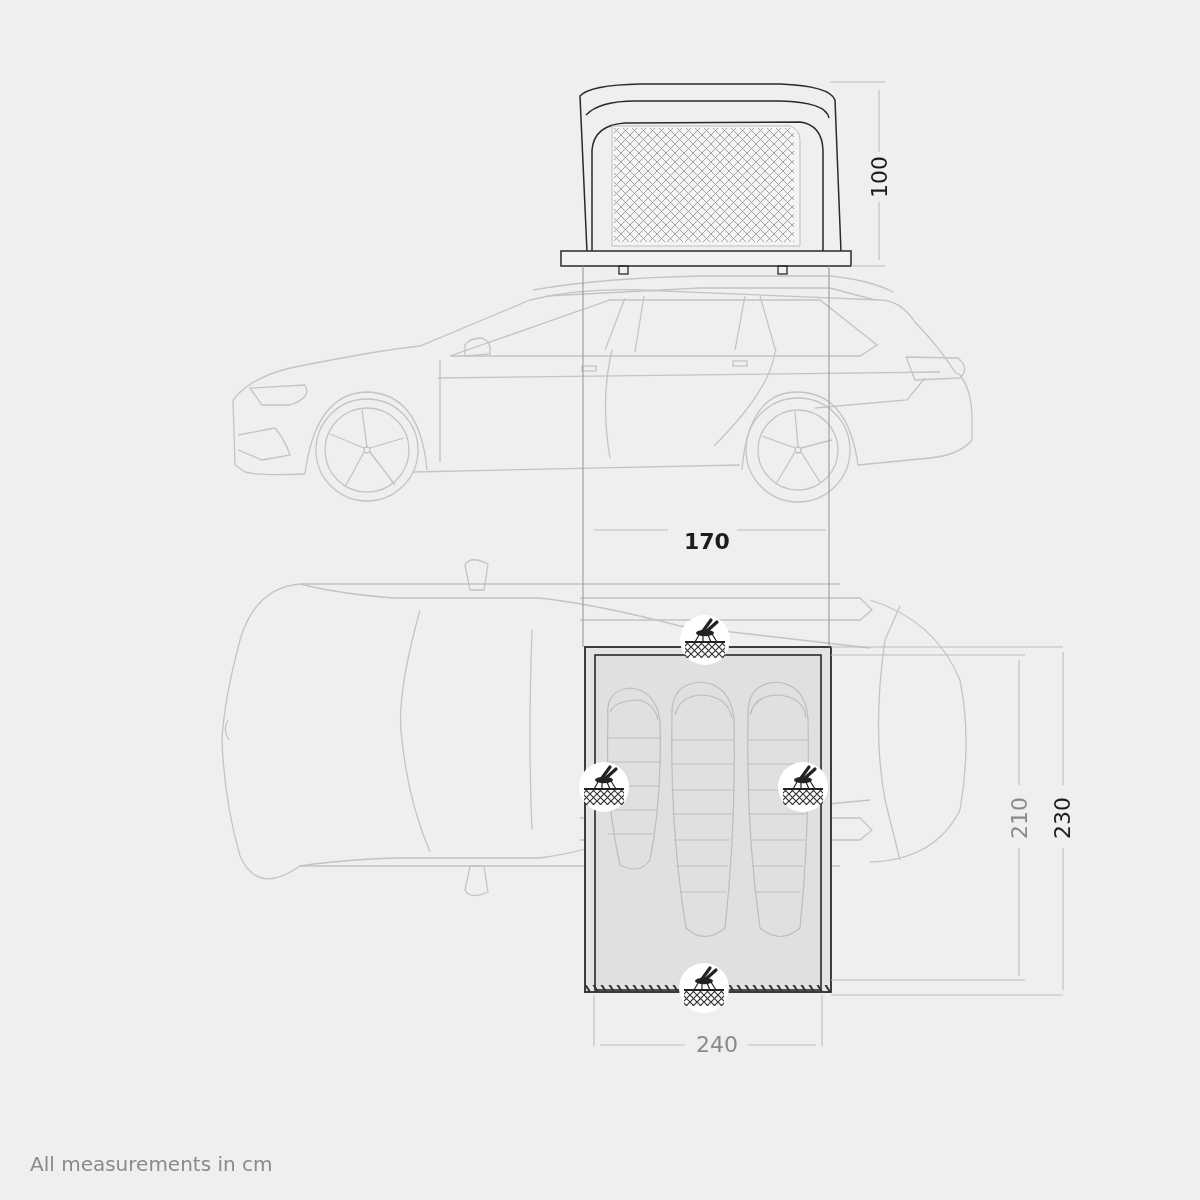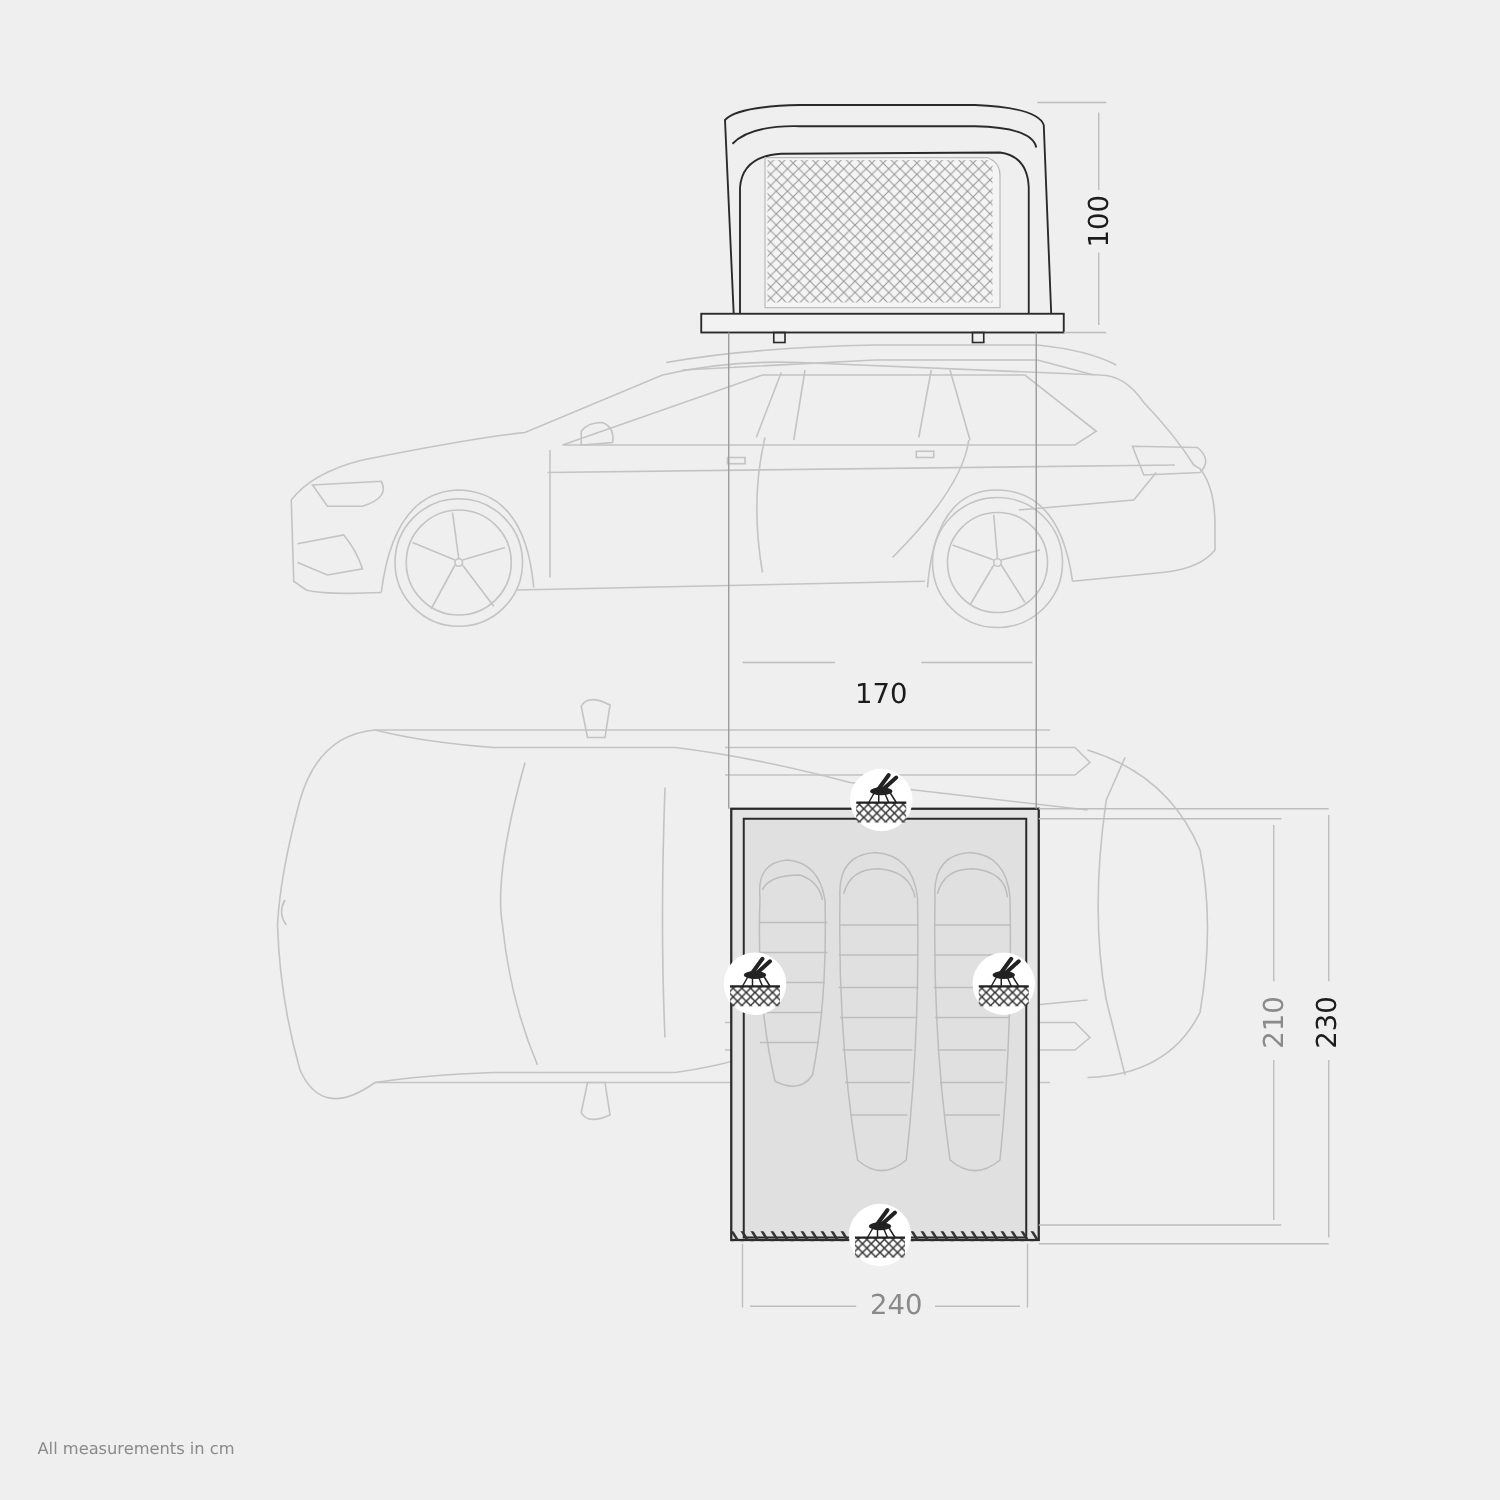--- a/index.html
+++ b/index.html
@@ -2,21 +2,21 @@
 <html><head>
 <meta charset="utf-8">
 <style>
   html, body { margin: 0; padding: 0; }
   body { width: 1200px; height: 1200px; background: #efefef; position: relative; overflow: hidden; font-family: "Liberation Sans", sans-serif; }
   #stage { position: absolute; left: 0; top: 0; width: 1200px; height: 1200px; }
   .dim-label { position: absolute; font-family: "DejaVu Sans", sans-serif; font-size: 22px; background: #efefef; padding: 0 4px; line-height: 24px; }
   .dim-dark { color: #1c1c1c; }
   .dim-light { color: #8a8a8a; }
   .vert { transform: rotate(-90deg); transform-origin: center center; }
-  #footnote { position: absolute; left: 30px; top: 1152px; font-family: "DejaVu Sans", sans-serif; font-size: 13px; color: #8a8a8a; }
+  #footnote { position: absolute; left: 30px; top: 1152px; font-family: "DejaVu Sans", sans-serif; font-size: 20px; color: #8a8a8a; }
 </style>
 </head>
 <body>
 
 <svg id="stage" width="1200" height="1200" viewBox="0 0 1200 1200" xmlns="http://www.w3.org/2000/svg">
   <defs>
     <pattern id="mesh" width="9" height="9" patternUnits="userSpaceOnUse">
       <path d="M0 0 L9 9 M9 0 L0 9" stroke="#9a9a9a" stroke-width="0.9" fill="none"></path>
     </pattern>
     <pattern id="meshDark" width="7" height="7" patternUnits="userSpaceOnUse">
@@ -141,18 +141,18 @@
 
     <path d="M831 647 L1063 647 M831 995 L1063 995"></path>
     <path d="M1063 652 L1063 785 M1063 848 L1063 990"></path>
 
     <path d="M594 995 L594 1046 M822 995 L822 1046"></path>
     <path d="M600 1045 L685 1045 M748 1045 L816 1045"></path>
   </g>
 </svg>
 
 <div class="dim-label dim-dark vert" style="left:855px; top:165px;">100</div>
-<div class="dim-label dim-dark" style="left:680px; top:544px;">170</div>
+<div class="dim-label dim-dark" style="left:680px; top:530px;font-weight:bold;">170</div>
 <div class="dim-label dim-light vert" style="left:995px; top:806px;">210</div>
 <div class="dim-label dim-dark vert" style="left:1038px; top:806px;">230</div>
 <div class="dim-label dim-light" style="left:692px; top:1033px;">240</div>
 
 <div id="footnote">All measurements in cm</div>
 
 </body></html>

